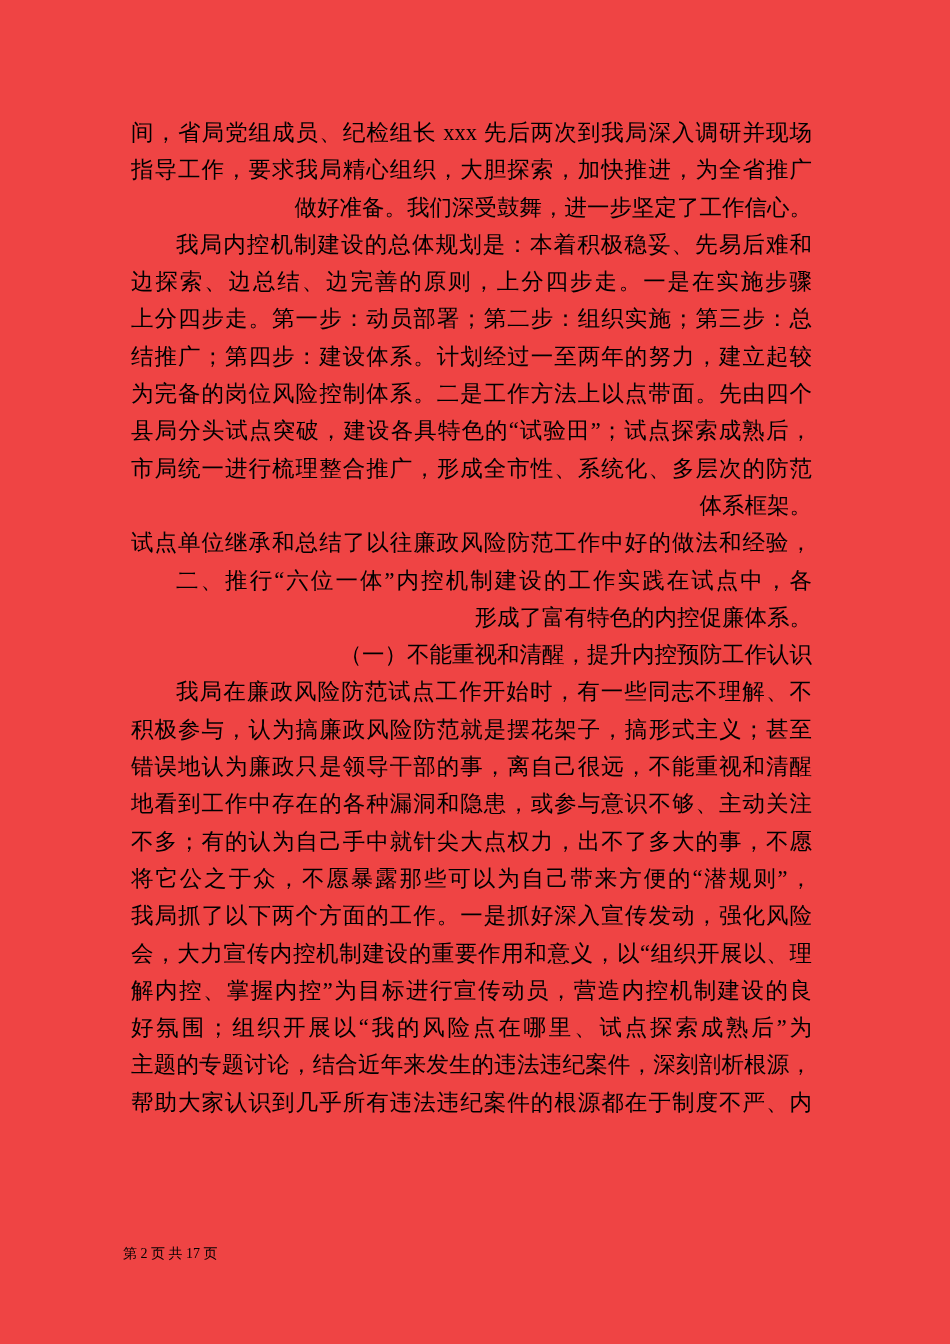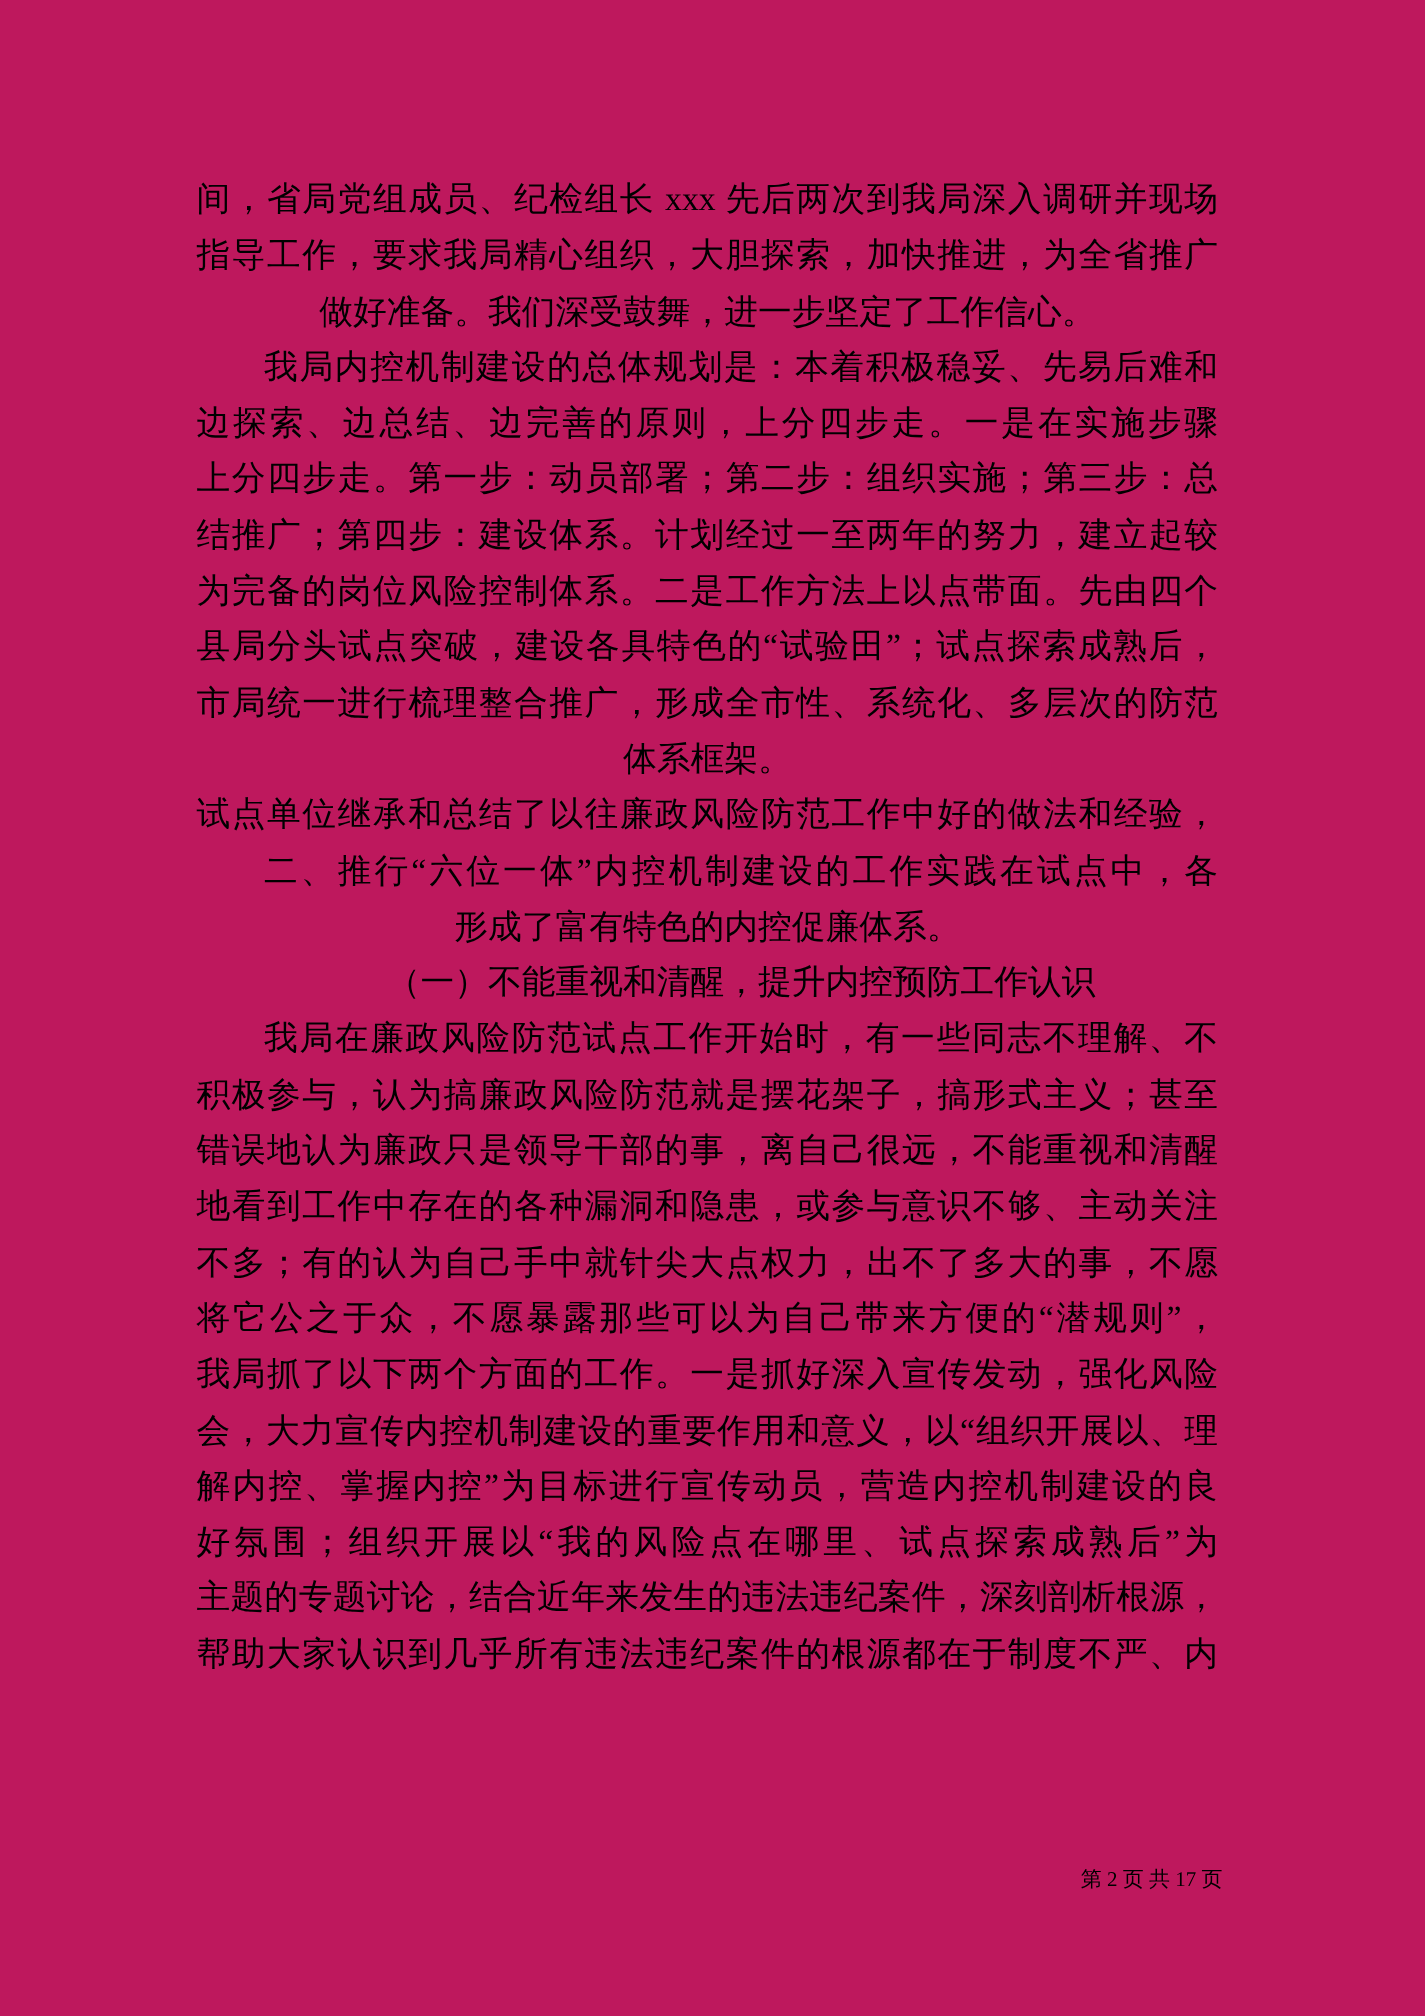--- a/index.html
+++ b/index.html
@@ -11,54 +11,53 @@
     width: 950px;
     height: 1344px;
     position: relative;
     overflow: hidden;
     font-family: "Liberation Serif", "DejaVu Serif", serif;
     color: #000000;
   }
   .page {
     position: absolute;
     inset: 0;
-    background: #be185d;
+    background: #ef4444;
   }
   .text-block {
     position: absolute;
     left: 131px;
     top: 114px;
     width: 681px;
     font-size: 22.5px;
     line-height: 37.3px;
     color: #000000;
     letter-spacing: 0;
   }
   .line {
     height: 37.3px;
     line-height: 37.3px;
-    text-align: center;
+    text-align: right;
     white-space: nowrap;
     overflow: visible;
   }
   .line.fill {
     white-space: normal;
     text-align: justify;
     text-align-last: justify;
     text-justify: inter-character;
   }
   .line.indent {
     text-indent: 2em;
   }
   .footer {
     position: absolute;
-    left: 134px;
+    left: 123px;
     top: 1243px;
     width: 681px;
-    text-align: right;
     font-size: 14px;
     line-height: 22px;
     color: #000000;
   }
 </style>
 </head>
 <body>
 
 <div class="page">
   <div class="text-block">

